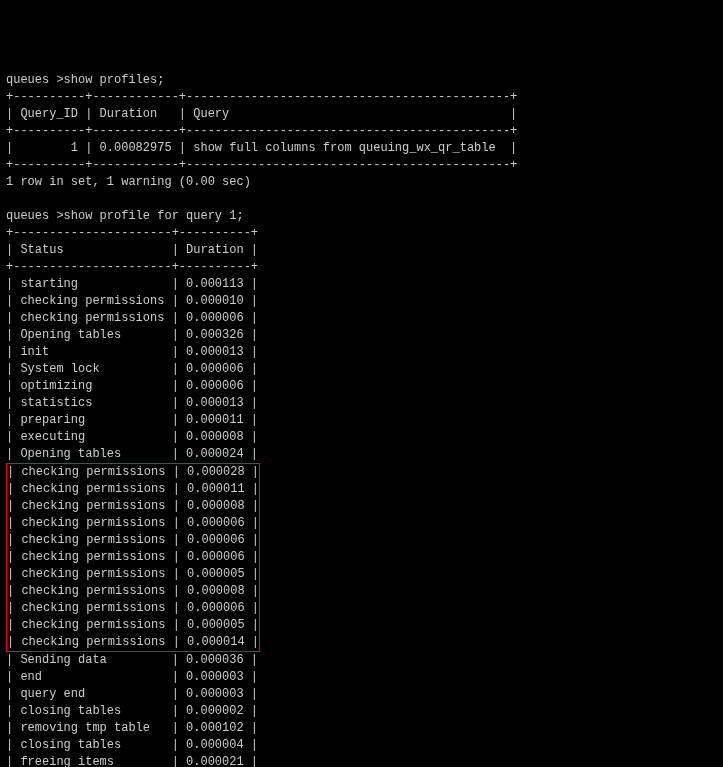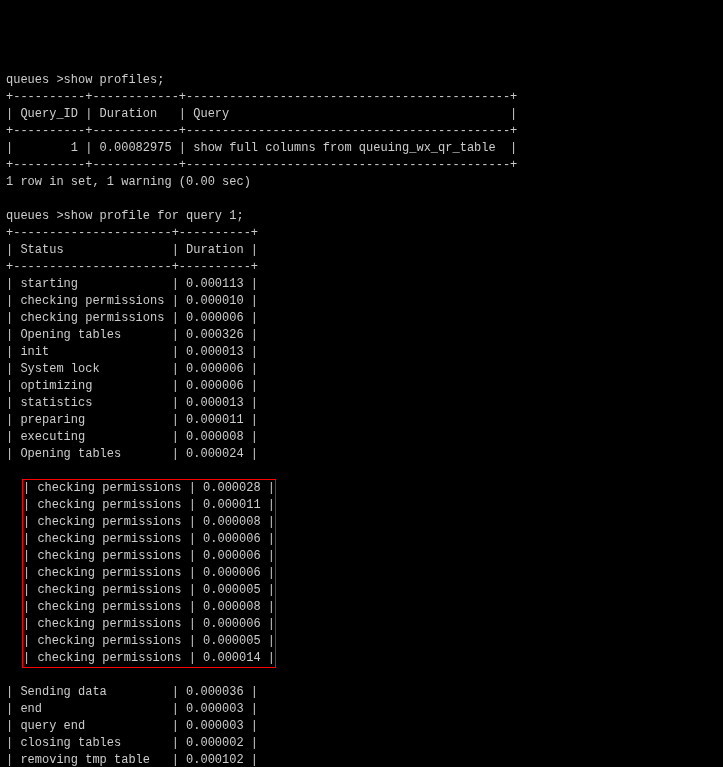--- a/index.html
+++ b/index.html
@@ -11,21 +11,21 @@
       margin: 0;
       padding: 4px 6px;
       white-space: pre;
       width: 723px;
       box-sizing: border-box;
     }
     .line { display: block; }
     .highlight-box {
       border: 1px solid #ff0000;
       padding: 0;
-      margin: 16px;
+      margin: 0;
       display: inline-block;
     }
   </style>
 </head>
 <body>
 
 
 
 <div><span class="line"><span>queues &gt;</span><span>show profiles;</span></span><span class="line">+----------+------------+---------------------------------------------+</span><span class="line">| Query_ID | Duration   | Query                                       |</span><span class="line">+----------+------------+---------------------------------------------+</span><span class="line">|        1 | 0.00082975 | show full columns from queuing_wx_qr_table  |</span><span class="line">+----------+------------+---------------------------------------------+</span><span class="line">1 row in set, 1 warning (0.00 sec)</span><span class="line"> </span><span class="line"><span>queues &gt;</span><span>show profile for query 1;</span></span><span class="line">+----------------------+----------+</span><span class="line">| Status               | Duration |</span><span class="line">+----------------------+----------+</span><div id="rows-before"><span class="line">| starting             | 0.000113 |</span><span class="line">| checking permissions | 0.000010 |</span><span class="line">| checking permissions | 0.000006 |</span><span class="line">| Opening tables       | 0.000326 |</span><span class="line">| init                 | 0.000013 |</span><span class="line">| System lock          | 0.000006 |</span><span class="line">| optimizing           | 0.000006 |</span><span class="line">| statistics           | 0.000013 |</span><span class="line">| preparing            | 0.000011 |</span><span class="line">| executing            | 0.000008 |</span><span class="line">| Opening tables       | 0.000024 |</span></div><div class="highlight-box" id="rows-high"><span class="line">| checking permissions | 0.000028 |</span><span class="line">| checking permissions | 0.000011 |</span><span class="line">| checking permissions | 0.000008 |</span><span class="line">| checking permissions | 0.000006 |</span><span class="line">| checking permissions | 0.000006 |</span><span class="line">| checking permissions | 0.000006 |</span><span class="line">| checking permissions | 0.000005 |</span><span class="line">| checking permissions | 0.000008 |</span><span class="line">| checking permissions | 0.000006 |</span><span class="line">| checking permissions | 0.000005 |</span><span class="line">| checking permissions | 0.000014 |</span></div>
 <div id="rows-after"><span class="line">| Sending data         | 0.000036 |</span><span class="line">| end                  | 0.000003 |</span><span class="line">| query end            | 0.000003 |</span><span class="line">| closing tables       | 0.000002 |</span><span class="line">| removing tmp table   | 0.000102 |</span><span class="line">| closing tables       | 0.000004 |</span><span class="line">| freeing items        | 0.000021 |</span></div></div>

